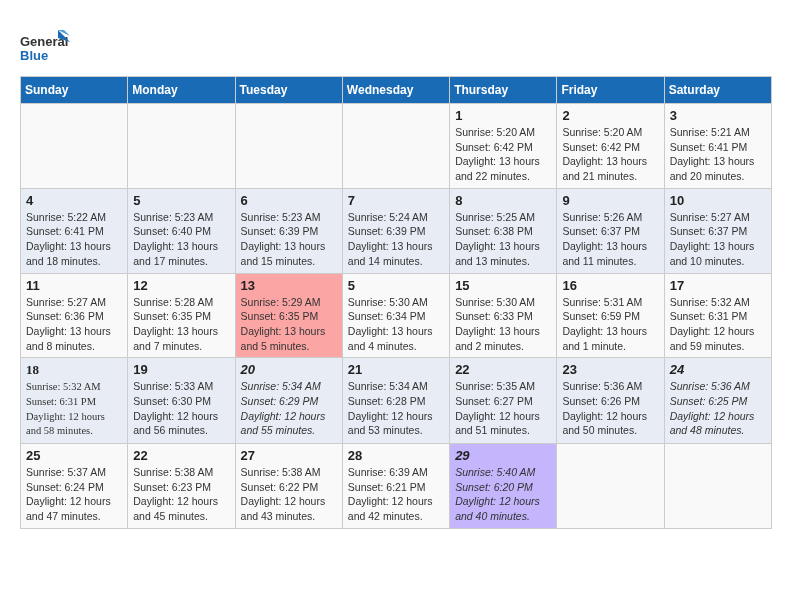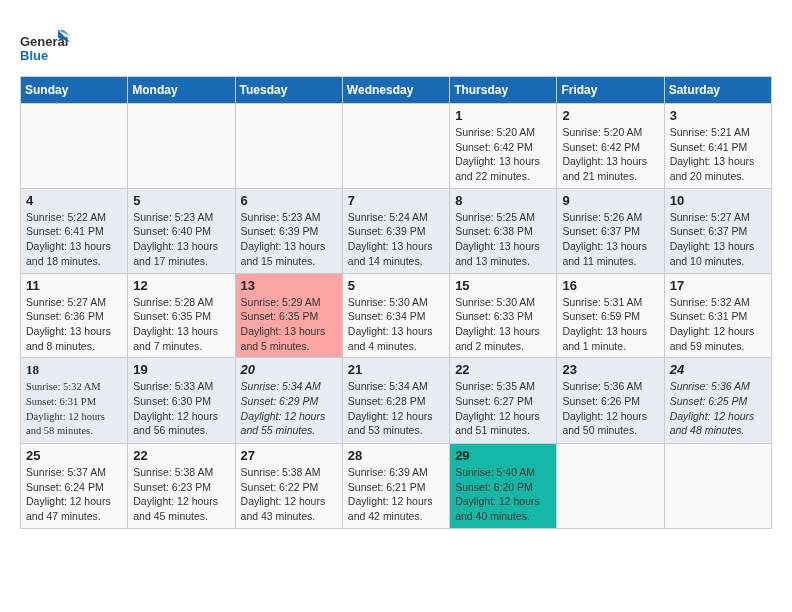--- a/index.html
+++ b/index.html
@@ -303,21 +303,21 @@
 Daylight: 12 hours
 and 43 minutes.</div>
         </td>
         <td style="background-color: rgb(249, 249, 249);">
           <div class="day-number">28</div>
           <div class="day-info" style="white-space: pre-line;">Sunrise: 6:39 AM
 Sunset: 6:21 PM
 Daylight: 12 hours
 and 42 minutes.</div>
         </td>
-        <td style="background-color: #14b8a6;">
+        <td style="background-color: #c4b5fd; font-style: italic;">
           <div class="day-number">29</div>
           <div class="day-info" style="white-space: pre-line;">Sunrise: 5:40 AM
 Sunset: 6:20 PM
 Daylight: 12 hours
 and 40 minutes.</div>
         </td>
         <td style="background-color: rgb(249, 249, 249);"></td>
         <td style="background-color: rgb(249, 249, 249);"></td>
       </tr>
     </tbody>

